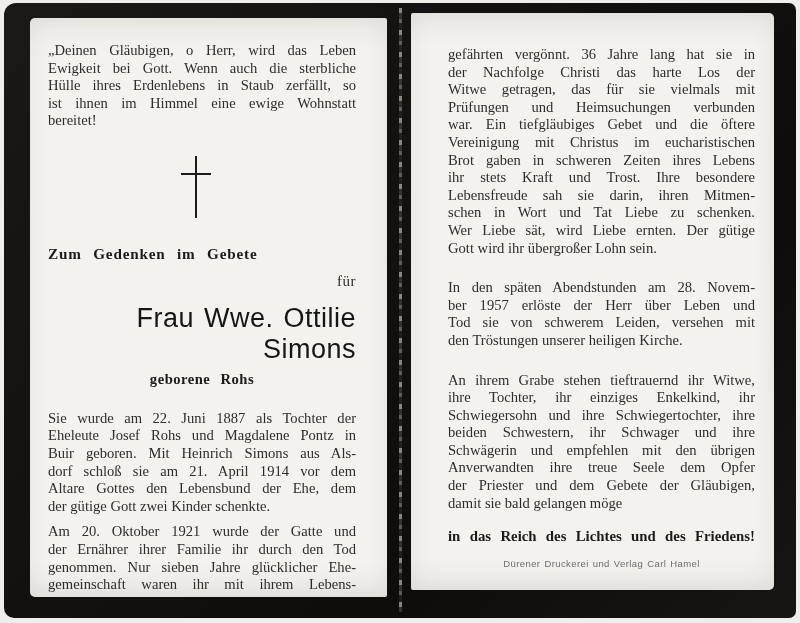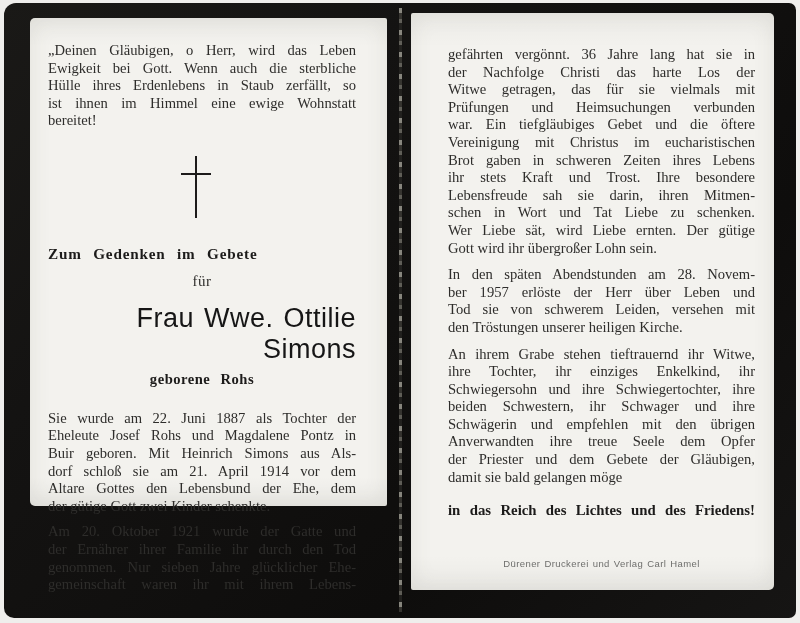--- a/index.html
+++ b/index.html
@@ -31,21 +31,21 @@
     background:
       linear-gradient(180deg, rgba(0,0,0,0.03), rgba(0,0,0,0) 6%, rgba(0,0,0,0) 94%, rgba(0,0,0,0.04)),
       var(--paper);
     box-shadow: inset 0 0 22px rgba(80,75,60,0.10);
     color: var(--ink);
     font-size: 14.6px;
     line-height: 17.6px;
   }
   .page-left {
     left: 30px; top: 18px;
-    width: 357px; height: 488px;
+    width: 357px; height: 579px;
     border-radius: 5px 2px 2px 5px;
     padding: 24px 31px 0 18px;
   }
   .page-right {
     left: 411px; top: 13px;
     width: 363px; height: 577px;
     border-radius: 2px 5px 5px 2px;
     padding: 33px 19px 0 37px;
   }
   .fold-crease {
@@ -98,21 +98,21 @@
     margin-top: 27px;
     text-align: left;
     font-weight: 700;
     font-size: 15.2px;
     letter-spacing: 0.8px;
     word-spacing: 7px;
     color: var(--ink-strong);
   }
   .preposition {
     margin-top: 10px;
-    text-align: center;
+    text-align: right;
     font-size: 15px;
     letter-spacing: 0.5px;
   }
   .deceased-name {
     margin-top: 13px;
     text-align: right;
     font-family: "Liberation Sans", "DejaVu Sans", sans-serif;
     font-size: 27px;
     line-height: 31px;
     letter-spacing: 0.5px;
@@ -124,21 +124,21 @@
     text-align: center;
     font-weight: 700;
     font-size: 14.6px;
     letter-spacing: 0.5px;
     word-spacing: 6px;
     color: var(--ink-strong);
   }
   .bio-para { margin-top: 8px; }
   .bio-para.first-left { margin-top: 21px; }
   .page-right .bio-para { margin-top: 0; }
-  .page-right .bio-para + .bio-para { margin-top: 9px; }
+  .page-right .bio-para + .bio-para { margin-top: 22px; }
   .closing-line {
     margin-top: 16px;
     font-weight: 700;
     font-size: 14.8px;
     color: var(--ink-strong);
     text-align: justify;
     text-align-last: justify;
     white-space: nowrap;
   }
   .printer-imprint {

